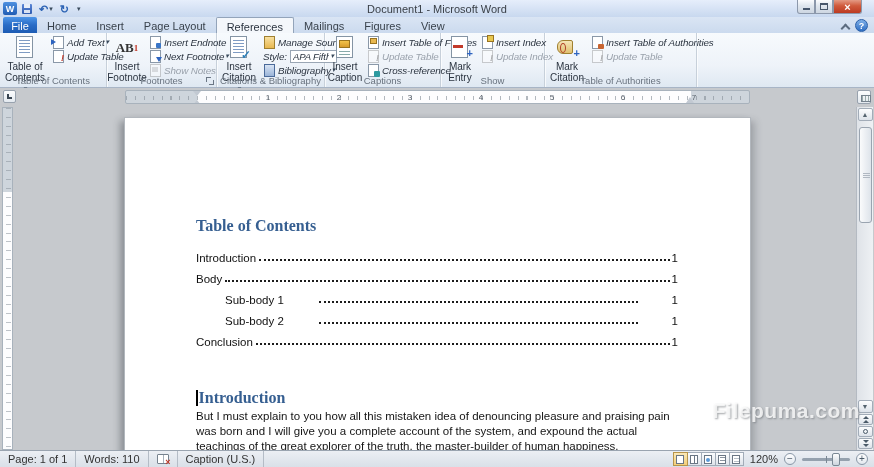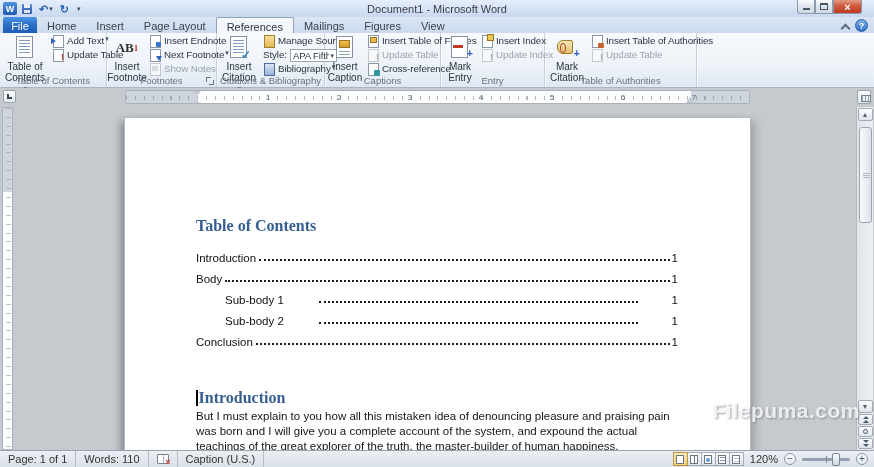--- a/index.html
+++ b/index.html
@@ -69,22 +69,22 @@
   .cap-lines { position:absolute; left:7px; top:15px; width:11px; height:5px;
     background:repeating-linear-gradient(#8aa 0 1px, transparent 1px 3px); }
   .dash-red { position:absolute; left:6px; top:9px; width:10px; height:3px; background:#c23a2a; }
   .plus-blue { position:absolute; right:0; bottom:2px; color:#2e64c0; font-size:11px; font-weight:bold; }
   .scroll-ic { position:absolute; left:3px; top:4px; width:16px; height:14px; background:linear-gradient(#f5e6b8,#e0c070);
     border:1px solid #a08030; border-radius:6px 2px 2px 6px; }
   .scroll-ic::before { content:""; position:absolute; left:2px; top:2px; width:4px; height:8px;
     border:1.5px solid #b04028; border-radius:50%; }
 
   .scol { display:flex; flex-direction:column; margin-left:2px; }
-  .sbtn2 { display:flex; height:14px; font-size:9.8px; letter-spacing:-0.1px;
-    color:#2b3440; white-space:nowrap; padding:0 2px; border-radius:2px; cursor:default; }
+  .sbtn2 { display:flex; align-items:center; height:14px; font-size:9.8px; letter-spacing:-0.1px;
+    color:#2b3440; white-space:nowrap; padding:0 2px; border-radius:2px; cursor:default;font-style:italic; }
   .sbtn2.disabled { color:#9aa2ac; }
   .sbtn2.disabled .icn { opacity:.45; filter:grayscale(1); }
   .icn { width:12px; height:12px; margin-right:3px; position:relative; flex:none; }
   .icn::before { content:""; position:absolute; left:1px; top:0; width:9px; height:11px; background:#fff; border:1px solid #8a98a8; }
   .icn.ic-addtext::after { content:""; position:absolute; left:-1px; top:3px; width:0; height:0;
     border-left:5px solid #2e64c0; border-top:3px solid transparent; border-bottom:3px solid transparent; }
   .icn.ic-excl::after { content:"!"; position:absolute; right:0; bottom:-1px; color:#c23a2a; font-weight:bold; font-size:9px; }
   .icn.ic-endnote::after { content:""; position:absolute; right:0; bottom:0; width:5px; height:5px; background:#3a76c8; border-radius:1px; }
   .icn.ic-nextfoot::after { content:""; position:absolute; right:-1px; bottom:0; width:0; height:0;
     border-top:5px solid #2e64c0; border-left:3px solid transparent; border-right:3px solid transparent; }
@@ -369,21 +369,21 @@
           <div class="sbtn2">
             <span class="icn ic-index"></span>
             <span>Insert Index</span>
           </div>
           <div class="sbtn2 disabled">
             <span class="icn ic-excl"></span>
             <span>Update Index</span>
           </div>
         </div>
       </div>
-      <div class="glabel">Entry</div>
+      <div class="glabel">Show</div>
     </div>
 
     <div class="rgroup" style="width:152px">
       <div class="gbody">
         <div class="bigbtn" style="width:40px">
           <span class="bicon">
               <span class="scroll-ic"></span>
               <span class="plus-blue">+</span>
             </span>
           <span class="blabel">Mark Citation</span>

